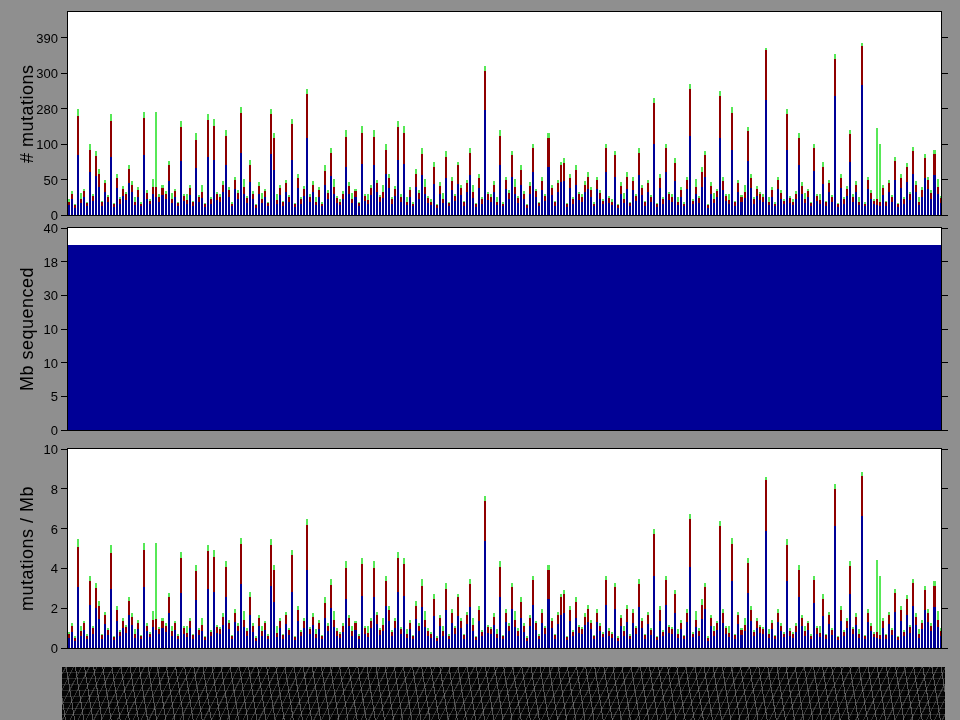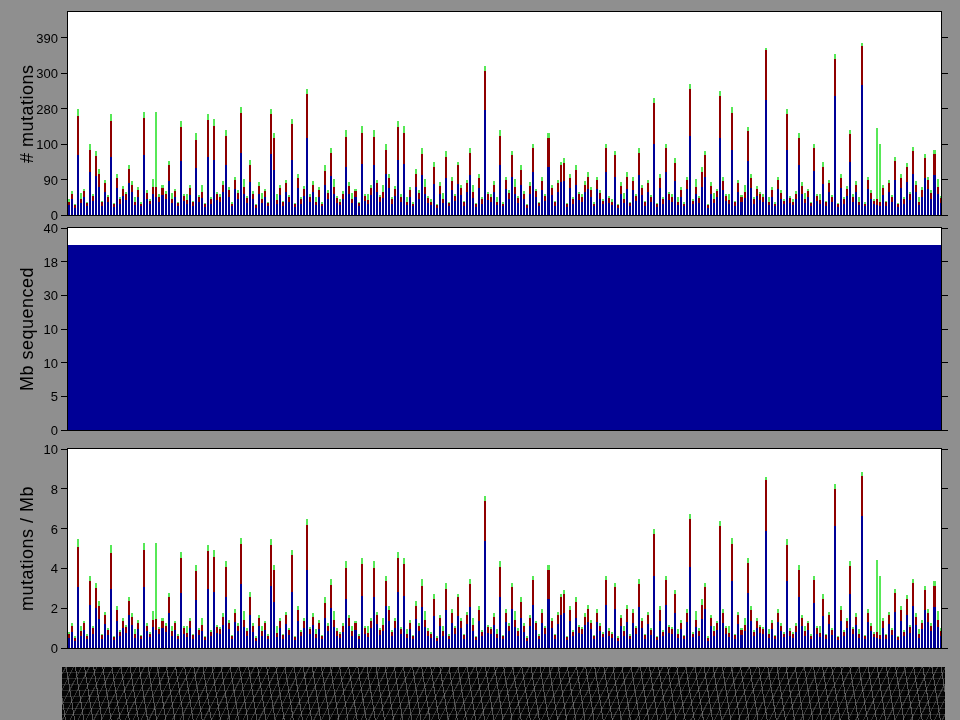--- a/index.html
+++ b/index.html
@@ -1507,21 +1507,21 @@
           <div class="seg" style="height: 2.13px; background: rgb(87, 232, 87);"></div>
           <div class="seg" style="height: 4.97px; background: rgb(143, 0, 0);"></div>
           <div class="seg" style="height: 12.07px; background: rgb(0, 0, 150);"></div>
         </div>
       </div>
   <div class="tick left" style="top: 202.5px;"></div>
       <div class="tick right" style="top: 202.5px;"></div>
       <div class="ticklabel" style="top: 203px;">0</div>
       <div class="tick left" style="top: 167.01px;"></div>
       <div class="tick right" style="top: 167.01px;"></div>
-      <div class="ticklabel" style="top: 167.51px;">90</div>
+      <div class="ticklabel" style="top: 167.51px;">50</div>
       <div class="tick left" style="top: 131.521px;"></div>
       <div class="tick right" style="top: 131.521px;"></div>
       <div class="ticklabel" style="top: 132.021px;">100</div>
       <div class="tick left" style="top: 96.0315px;"></div>
       <div class="tick right" style="top: 96.0315px;"></div>
       <div class="ticklabel" style="top: 96.5315px;">280</div>
       <div class="tick left" style="top: 60.542px;"></div>
       <div class="tick right" style="top: 60.542px;"></div>
       <div class="ticklabel" style="top: 61.042px;">300</div>
       <div class="tick left" style="top: 25.0524px;"></div>

